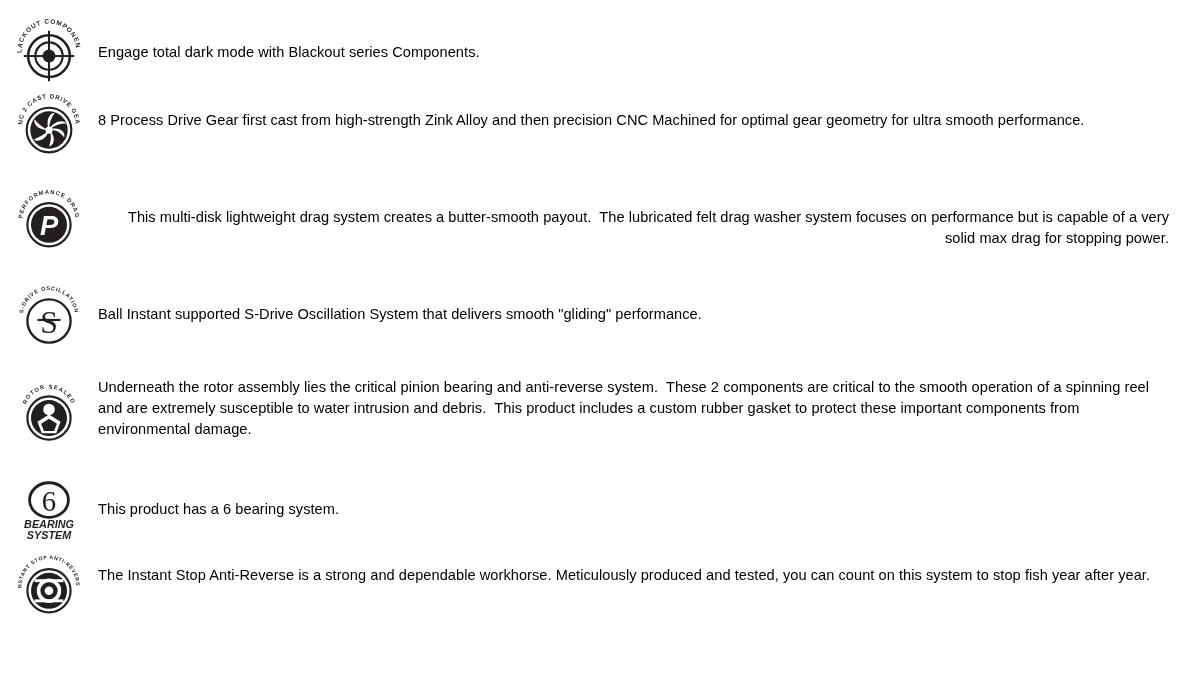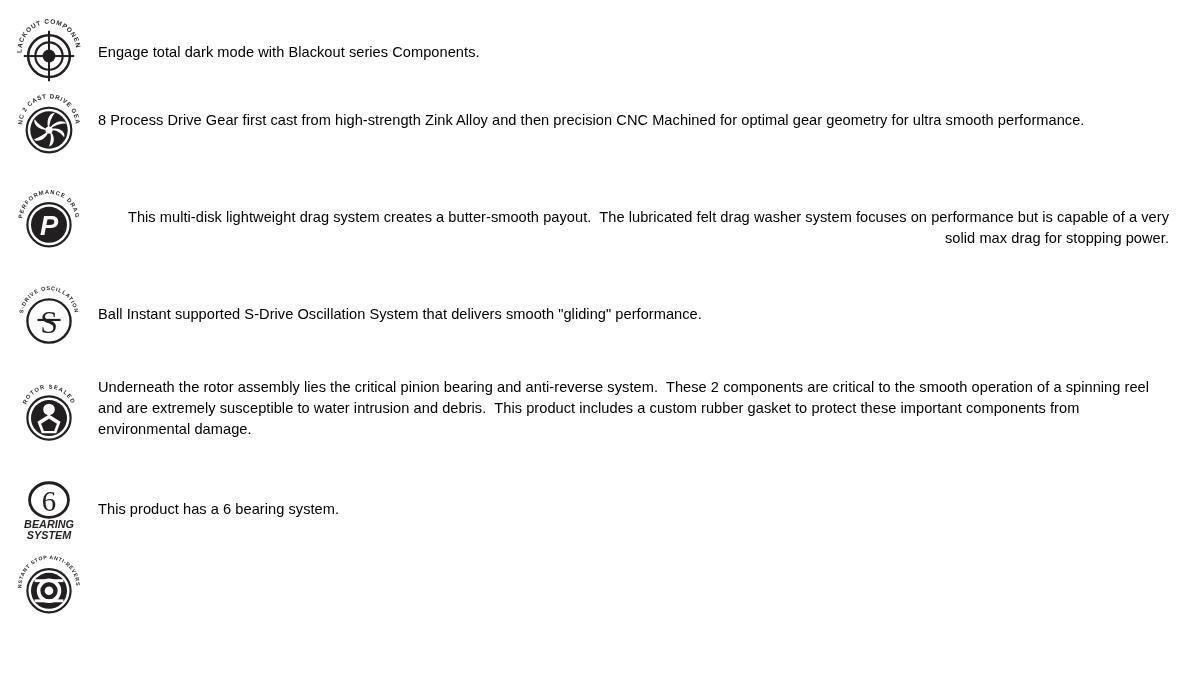--- a/index.html
+++ b/index.html
@@ -223,15 +223,18 @@
           <circle cx="50" cy="58" r="30" fill="none" stroke="#231f20" stroke-width="3"></circle>
           <circle cx="50" cy="58" r="25" fill="#231f20"></circle>
           <circle cx="50" cy="58" r="17" fill="#ffffff"></circle>
           <circle cx="50" cy="58" r="12" fill="#231f20"></circle>
           <circle cx="50" cy="58" r="6" fill="#ffffff"></circle>
           <rect x="30" y="42" width="40" height="4" fill="#ffffff"></rect>
           <rect x="30" y="70" width="40" height="4" fill="#ffffff"></rect>
         </svg>
       </span>
     </div>
+    <div class="text-cell">
+      <p class="feature-text">The Instant Stop Anti-Reverse is a strong and dependable workhorse. Meticulously produced and tested, you can count on this system to stop fish year after year.</p>
+    </div>
   </div>
 
 </div>
 
 </body></html>

